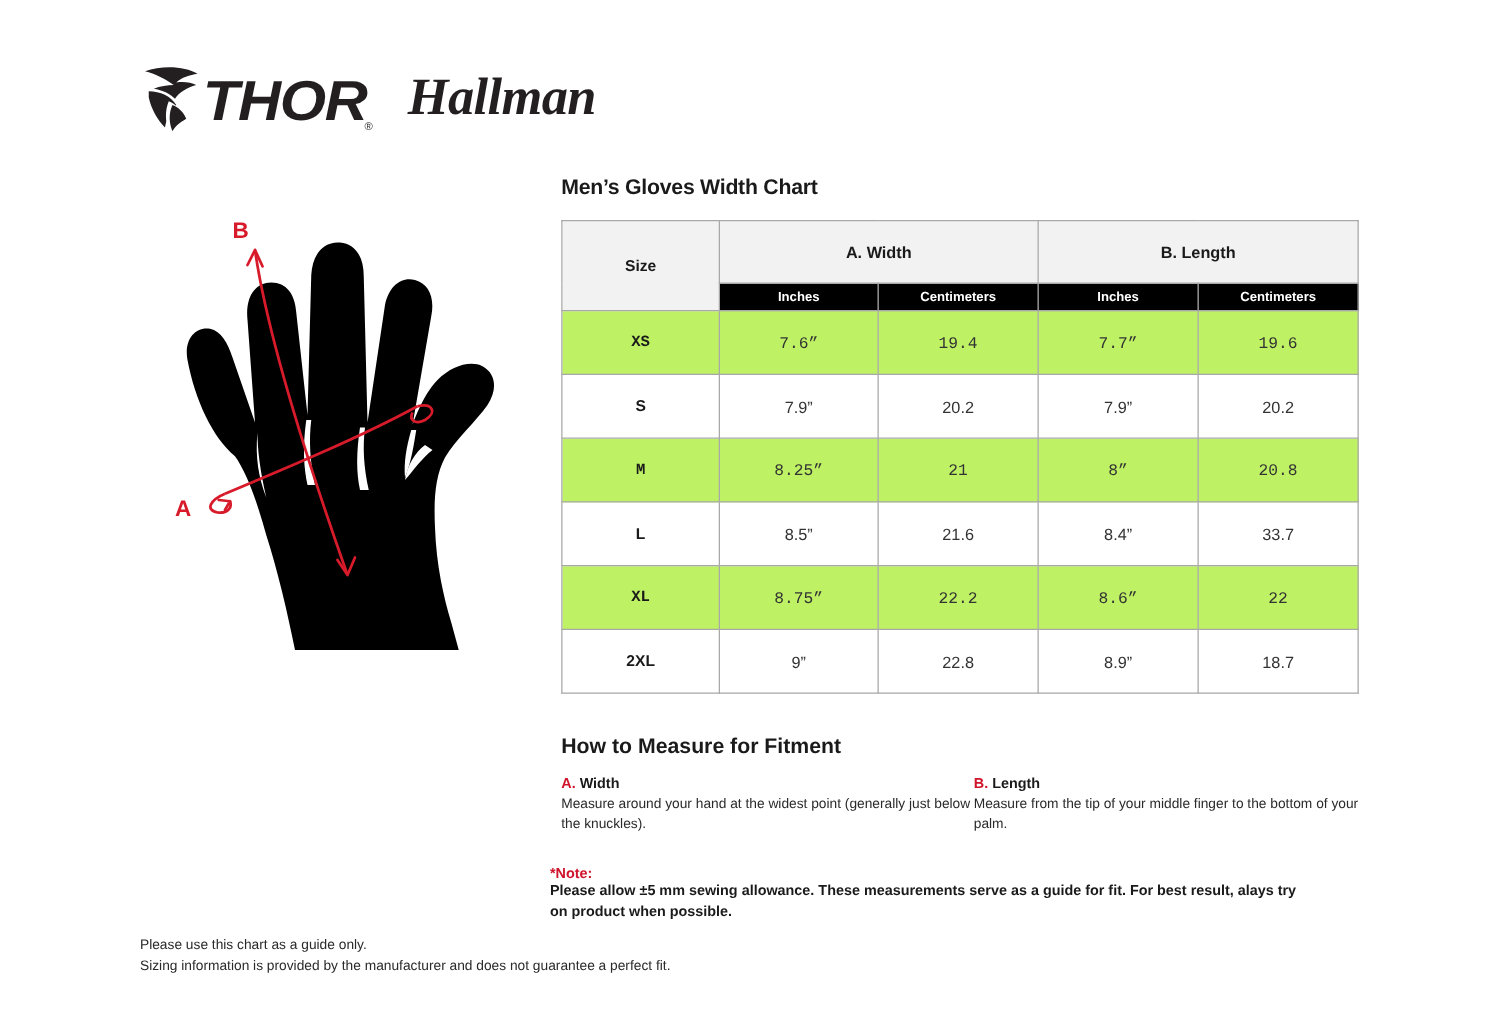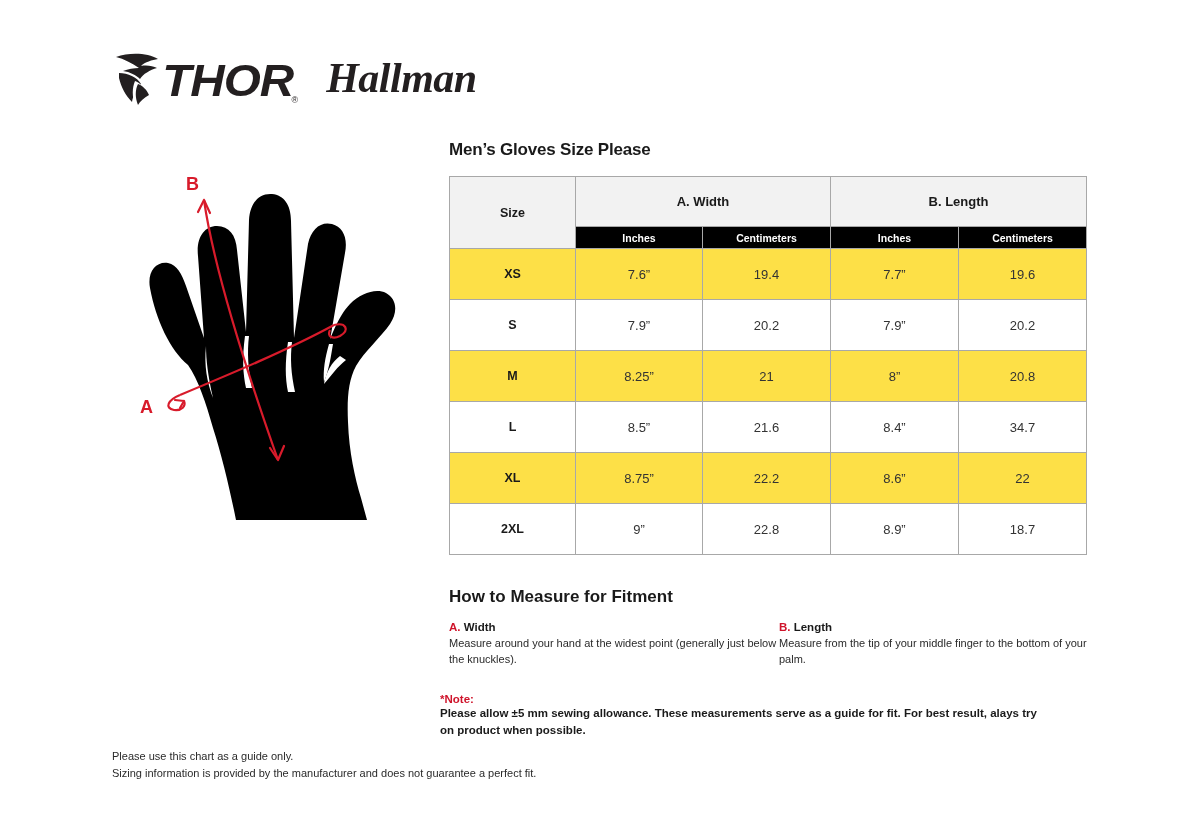--- a/index.html
+++ b/index.html
@@ -74,21 +74,21 @@
     border-right: 1px solid #ffffff;
   }
   td.size-cell {
     font-size: 12.5px; font-weight: bold;
     height: 51px;
   }
   td.val-cell {
     font-size: 13px; font-weight: normal; color: #333;
     height: 51px;
   }
-  tr.shaded td { background: #fde047; }
+  tr.shaded td { background: #bef264; font-family: Liberation Mono, monospace; }
   tr.plain td { background: #ffffff; }
 
   
   .howto { margin-top: 32px; }
   .howto-title {
     font-size: 17px; font-weight: bold; color: #1a1a1a;
     margin: 0 0 14px 0;
   }
   .measure-cols { display: flex; gap: 0; }
   .measure-col { width: 330px; }
@@ -195,21 +195,21 @@
         <path d="M 66 241 L 57 240 M 66 241 L 62 248" stroke-linecap="round"></path>
       </g>
 
       <text x="68" y="30" font-family="Liberation Sans, sans-serif" font-size="18" font-weight="bold" fill="#d81b2b">B</text>
       <text x="22" y="253" font-family="Liberation Sans, sans-serif" font-size="18" font-weight="bold" fill="#d81b2b">A</text>
     </svg>
   </div>
 
   <div class="right-col">
 
-    <h1 class="section-title">Men’s Gloves Size Please</h1>
+    <h1 class="section-title">Men’s Gloves Width Chart</h1>
 
     <table class="size-table">
       <colgroup>
         <col style="width:126px">
           <col style="width:127px">
           <col style="width:128px">
         <col style="width:128px">
           <col style="width:128px">
       </colgroup>
       <thead>
@@ -245,21 +245,21 @@
           <td class="val-cell">8.25”</td>
           <td class="val-cell">21</td>
           <td class="val-cell">8”</td>
           <td class="val-cell">20.8</td>
         </tr>
         <tr class="plain">
           <td class="size-cell">L</td>
           <td class="val-cell">8.5”</td>
           <td class="val-cell">21.6</td>
           <td class="val-cell">8.4”</td>
-          <td class="val-cell">34.7</td>
+          <td class="val-cell">33.7</td>
         </tr>
         <tr class="shaded">
           <td class="size-cell">XL</td>
           <td class="val-cell">8.75”</td>
           <td class="val-cell">22.2</td>
           <td class="val-cell">8.6”</td>
           <td class="val-cell">22</td>
         </tr>
         <tr class="plain">
           <td class="size-cell">2XL</td>

